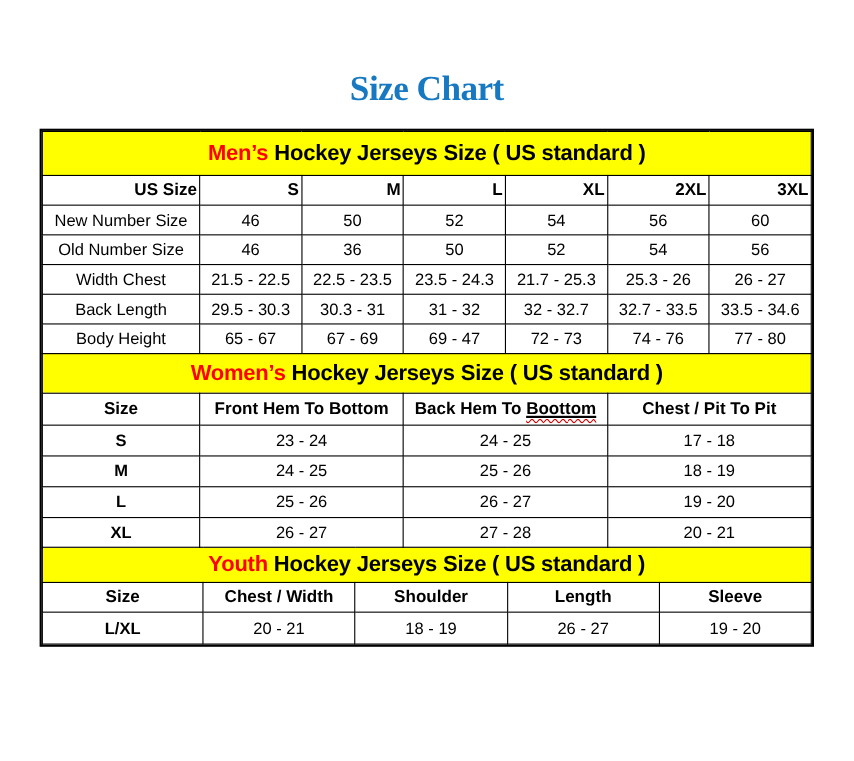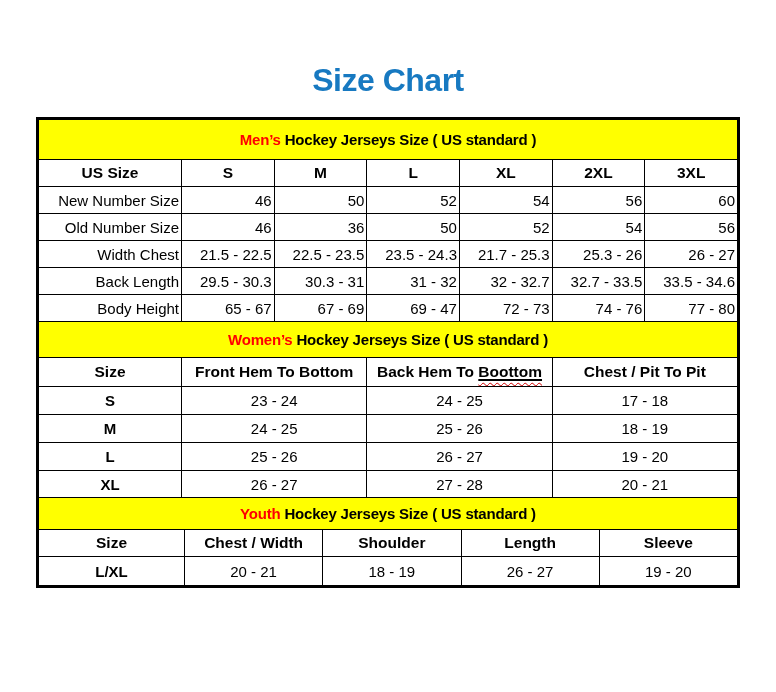--- a/index.html
+++ b/index.html
@@ -12,20 +12,21 @@
     overflow: hidden;
   }
   .page-title {
     margin: 60px 0 17px 0;
     text-align: center;
     font-size: 32px;
     line-height: 40px;
     font-weight: bold;
     letter-spacing: -0.5px;
     color: var(--title-color, #1779c1);
+    font-family: Liberation Serif, serif;
   }
   .tables-wrap {
     width: 700px;
     margin: 0 auto;
     border: 2.5px solid var(--border-color, #000);
   }
   table.size-table {
     border-collapse: collapse;
     table-layout: fixed;
     width: 700px;
@@ -34,34 +35,34 @@
   .size-table th, .size-table td {
     border: 1.5px solid var(--border-color, #000);
     text-align: center;
     vertical-align: middle;
     padding: 0 2px;
     overflow: hidden;
     white-space: nowrap;
   }
   tr.band th {
     background: var(--band-bg, #ffff00);
-    font-size: 15px;
+    font-size: 20px;
     font-weight: bold;
     letter-spacing: -0.2px;
   }
   tr.band .accent { color: var(--accent-red, #ff0000); }
   tr.cols th {
     font-weight: bold;
     font-size: 15.5px;
   }
   .size-table td { font-size: 15px; }
   
   #mens tr.band th   { height: 39px; }
-  #mens tr.cols th   { height: 26px; }
-  #mens td           { height: 26px; text-align: right; }
+  #mens tr.cols th   { height: 26px; text-align: right; }
+  #mens td           { height: 26px; }
   #womens tr.band th { height: 35px; }
   #womens tr.cols th { height: 28px; }
   #womens td         { height: 27px; }
   #youth tr.band th  { height: 31px; }
   #youth tr.cols th  { height: 26px; }
   #youth td          { height: 28px; }
   
   #womens td:first-child, #youth td:first-child { font-weight: bold; }
   
   .misspell {

